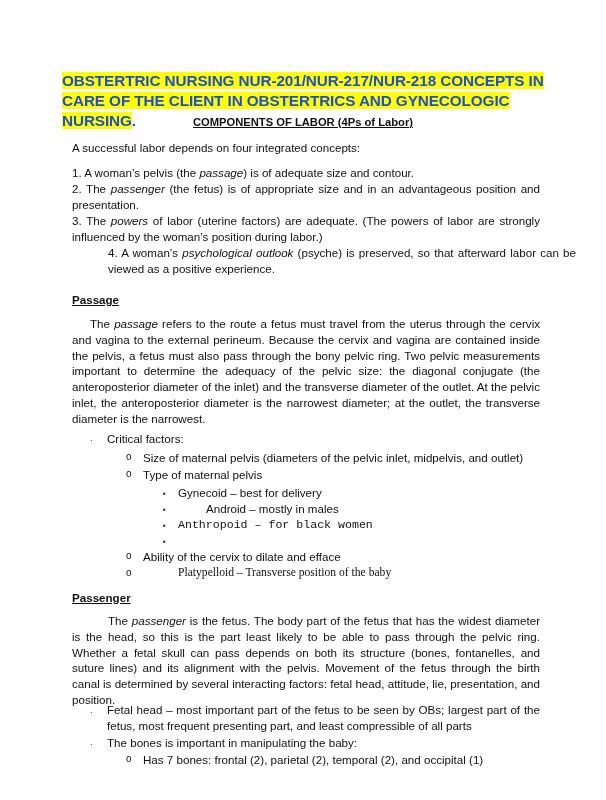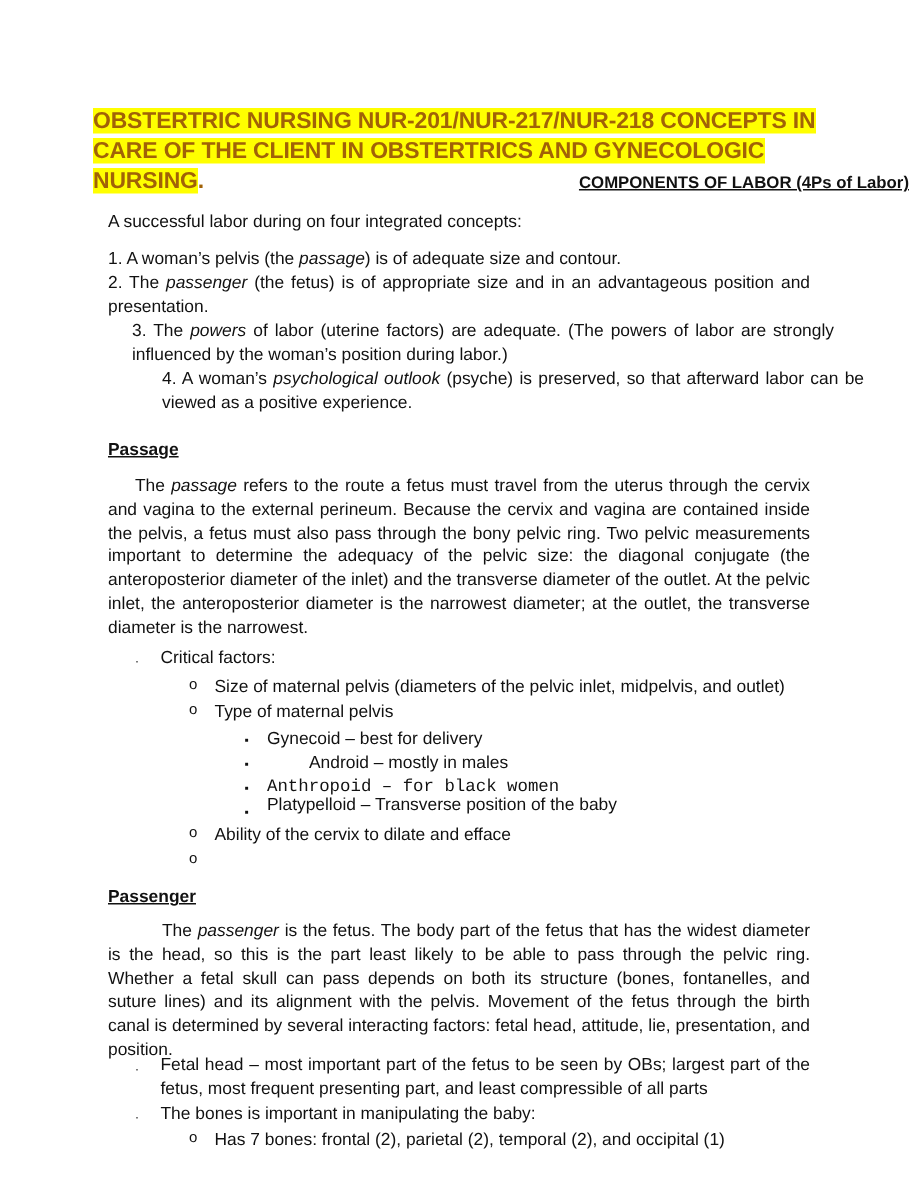--- a/index.html
+++ b/index.html
@@ -1,22 +1,22 @@
 <!DOCTYPE html>
 <html><head>
 <meta charset="utf-8">
 <style>
   html, body { margin: 0; padding: 0; background: #ffffff; }
   body { width: 606px; height: 800px; overflow: hidden; position: relative;
          font-family: "Liberation Sans", sans-serif; color: #111; font-size: 11.6px; }
   .page { position: absolute; left: 0; top: 0; width: 606px; height: 800px; }
   .title { position: absolute; left: 62px; top: 71px; width: 500px; font-weight: bold;
-           font-size: 15.3px; line-height: 20px; color: #a16207; letter-spacing: -0.1px; }
+           font-size: 15.3px; line-height: 20px; color: #1d4ed8; letter-spacing: -0.1px; }
   .title span.hl { background: #ffff00; }
-  .subtitle { position: absolute; left: 0; width: 606px; top: 116px; text-align: right;
+  .subtitle { position: absolute; left: 0; width: 606px; top: 116px; text-align: center;
               font-weight: bold; font-size: 11.2px; text-decoration: underline; }
   .p { position: absolute; left: 72px; width: 468px; line-height: 15.8px; text-align: justify; }
   .heading { position: absolute; left: 72px; font-weight: bold; text-decoration: underline; font-size: 11.6px; }
   .li { position: absolute; line-height: 15.8px; }
   .bul1 { position: absolute; left: 90px; font-size: 8px; }
   .bul2 { position: absolute; left: 126px; font-size: 10px; }
   .bul3 { position: absolute; left: 163px; font-size: 8px; }
   em { font-style: italic; }
 </style>
 </head>
@@ -24,29 +24,29 @@
 
 <div class="page">
 
   <div class="title">
     <span class="hl">OBSTERTRIC NURSING NUR-201/NUR-217/NUR-218 CONCEPTS IN</span><br>
     <span class="hl">CARE OF THE CLIENT IN OBSTERTRICS AND GYNECOLOGIC NURSING</span><span>.</span>
   </div>
 
   <div class="subtitle">COMPONENTS OF LABOR (4Ps of Labor)</div>
 
-  <div class="p" style="top:140px;">A successful labor during on four integrated concepts:</div>
+  <div class="p" style="top:140px;">A successful labor depends on four integrated concepts:</div>
 
   <div class="p" style="top:165px;">
     <span>1. A woman’s pelvis (the </span><em>passage</em><span>) is of adequate size and contour.</span>
   </div>
   <div class="p" style="top:181px;">
     <span>2. The </span><em>passenger</em><span> (the fetus) is of appropriate size and in an advantageous position and presentation.</span>
   </div>
-  <div class="p" style="top:213px;margin-left:16px;">
+  <div class="p" style="top:213px;">
     <span>3. The </span><em>powers</em><span> of labor (uterine factors) are adequate. (The powers of labor are strongly influenced by the woman’s position during labor.)</span>
   </div>
   <div class="p" style="top:245px;margin-left:36px;">
     <span>4. A woman’s </span><em>psychological outlook</em><span> (psyche) is preserved, so that afterward labor can be viewed as a positive experience.</span>
   </div>
 
   <div class="heading" style="top:293px;">Passage</div>
 
   <div class="p" style="top:316px; text-indent:18px;">
     <span>The </span><em>passage</em><span> refers to the route a fetus must travel from the uterus through the cervix and vagina to the external perineum. Because the cervix and vagina are contained inside the pelvis, a fetus must also pass through the bony pelvic ring. Two pelvic measurements important to determine the adequacy of the pelvic size: the diagonal conjugate (the anteroposterior diameter of the inlet) and the transverse diameter of the outlet. At the pelvic inlet, the anteroposterior diameter is the narrowest diameter; at the outlet, the transverse diameter is the narrowest.</span>
@@ -64,21 +64,21 @@
   <span class="bul3" style="top:489px;">▪</span>
   <div class="li" style="left:178px; top:485px;">Gynecoid – best for delivery</div>
 
   <span class="bul3" style="top:505px;">▪</span>
   <div class="li" style="left:178px; top:501px;margin-left:28px;">Android – mostly in males</div>
 
   <span class="bul3" style="top:521px;">▪</span>
   <div class="li" style="left:178px; top:517px;font-family:Liberation Mono, monospace;">Anthropoid – for black women</div>
 
   <span class="bul3" style="top:537px;">▪</span>
-  <div class="li" style="left:178px; top:529px;">Platypelloid – Transverse position of the baby</div>
+  <div class="li" style="left:178px; top:565px;font-family:Liberation Serif, serif;">Platypelloid – Transverse position of the baby</div>
 
   <span class="bul2" style="top:550px;">o</span>
   <div class="li" style="left:143px; top:549px;">Ability of the cervix to dilate and efface</div>
 
   <span class="bul2" style="top:567px;">o</span>
 
   <div class="heading" style="top:591px;">Passenger</div>
 
   <div class="p" style="top:613px; text-indent:36px;">
     <span>The </span><em>passenger</em><span> is the fetus. The body part of the fetus that has the widest diameter is the head, so this is the part least likely to be able to pass through the pelvic ring. Whether a fetal skull can pass depends on both its structure (bones, fontanelles, and suture lines) and its alignment with the pelvis. Movement of the fetus through the birth canal is determined by several interacting factors: fetal head, attitude, lie, presentation, and position.</span>

